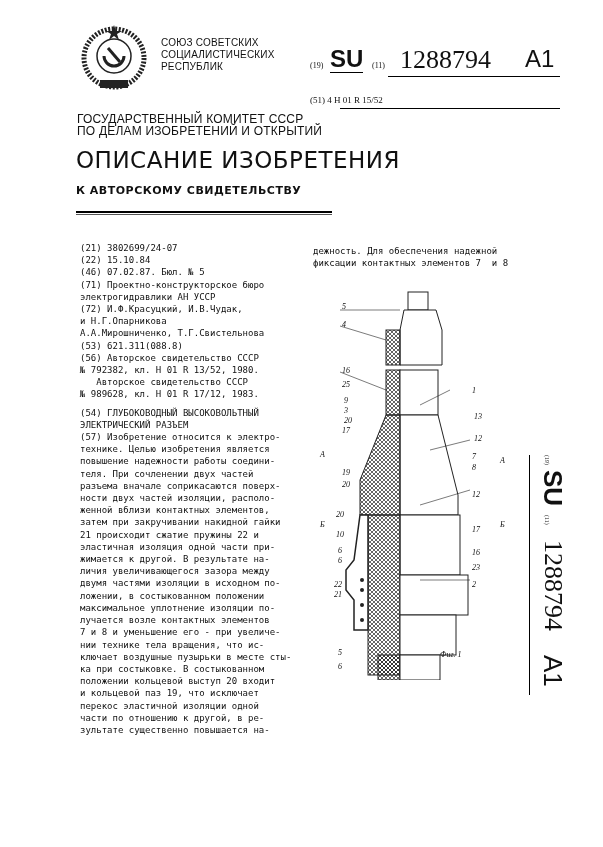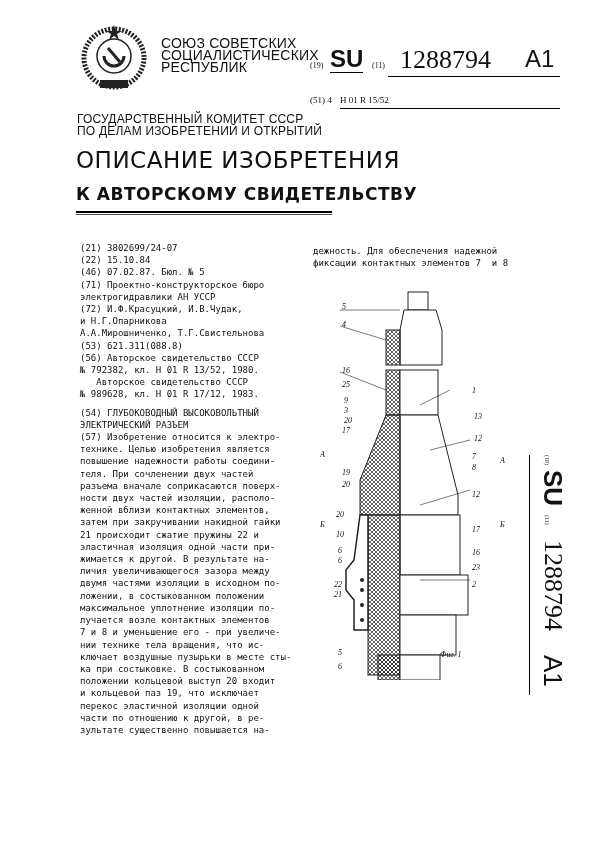--- a/index.html
+++ b/index.html
@@ -1,30 +1,30 @@
 <!DOCTYPE html>
 <html><head>
 <meta charset="utf-8">
 <style>
   html, body { margin:0; padding:0; background:#fff; }
   body { width:603px; height:847px; position:relative; overflow:hidden; color:#111; font-family:"DejaVu Sans Mono", monospace; }
   .abs { position:absolute; }
   .emblem { left:78px; top:22px; width:76px; width:72px; height:70px; }
-  .union { left:161px; top:37px; font-family:"Liberation Sans", sans-serif; font-size:14px; line-height:12px; letter-spacing:0.2px; }
+  .union { left:161px; top:37px; font-family:"Liberation Sans", sans-serif; font-size:10px; line-height:12px; letter-spacing:0.2px; }
   .committee { left:77px; top:113px; font-family:"Liberation Sans", sans-serif; font-size:12px; line-height:12px; letter-spacing:0.2px; }
   .pubno { left:310px; top:48px; width:250px; height:30px; }
   .pubno .code { position:absolute; font-family:"Liberation Serif", serif; font-size:8px; }
   .pubno .su { position:absolute; left:20px; top:-2px; font-family:"Liberation Sans", sans-serif; font-weight:bold; font-size:24px; border-bottom:1px solid #000; line-height:26px; }
   .pubno .num { position:absolute; left:90px; top:-2px; font-family:"Liberation Serif", serif; font-size:26px; line-height:28px; }
   .pubno .kind { position:absolute; left:215px; top:-2px; font-family:"Liberation Sans", sans-serif; font-size:24px; line-height:26px; }
   .pubno .rule { position:absolute; left:78px; right:0; top:28px; height:1px; background:#000; }
   .ipc { left:310px; top:95px; width:250px; font-family:"Liberation Serif", serif; font-size:9px; }
   .ipc .rule { position:absolute; left:30px; right:0; top:13px; height:1px; background:#000; }
   .title1 { left:76px; top:147px; font-family:"DejaVu Sans", sans-serif; font-size:23px; letter-spacing:0.5px; font-weight:normal; }
-  .title2 { left:76px; top:184px; font-family:"DejaVu Sans", sans-serif; font-weight:bold; font-size:17px; letter-spacing:0.5px; }
+  .title2 { left:76px; top:184px; font-family:"DejaVu Sans", sans-serif; font-weight:bold; font-size:11px; letter-spacing:0.5px; }
   .title-rule { left:76px; top:211px; width:256px; height:2px; background:#000; }
   .title-rule2 { left:76px; top:214px; width:256px; height:1px; background:#555; }
   .col { left:80px; top:242px; width:220px; font-size:9px; line-height:12.2px; }
   .col p { margin:0; white-space:pre; }
   .rtext { left:313px; top:245px; font-size:9px; line-height:12.2px; }
   .rtext p { margin:0; white-space:pre; }
   .drawing { left:340px; top:280px; width:170px; height:400px; }
   .side { left:520px; top:455px; width:50px; height:245px; }
   .side .inner { position:absolute; left:-95px; top:95px; width:240px; height:50px; transform:rotate(90deg); transform-origin:center; }
   .side .su { position:absolute; left:15px; top:2px; font-family:"Liberation Sans", sans-serif; font-weight:bold; font-size:26px; }
@@ -63,21 +63,21 @@
   <span class="code" style="left:0;top:13px;">(19)</span>
   <span class="su">SU</span>
   <span class="code" style="left:62px;top:13px;">(11)</span>
   <span class="num">1288794</span>
   <span class="kind">A1</span>
   <div class="rule"></div>
 </div>
 
 <div class="abs ipc">
   <span>(51) 4</span>
-  <span style="margin-left:6px">H 01 R 15/52</span>
+  <span style="">H 01 R 15/52</span>
   <div class="rule"></div>
 </div>
 
 <div class="abs title1">ОПИСАНИЕ ИЗОБРЕТЕНИЯ</div>
 <div class="abs title2">К АВТОРСКОМУ СВИДЕТЕЛЬСТВУ</div>
 <div class="abs title-rule"></div>
 <div class="abs title-rule2"></div>
 
 <div class="abs col">
   <p>(21) 3802699/24-07</p>

